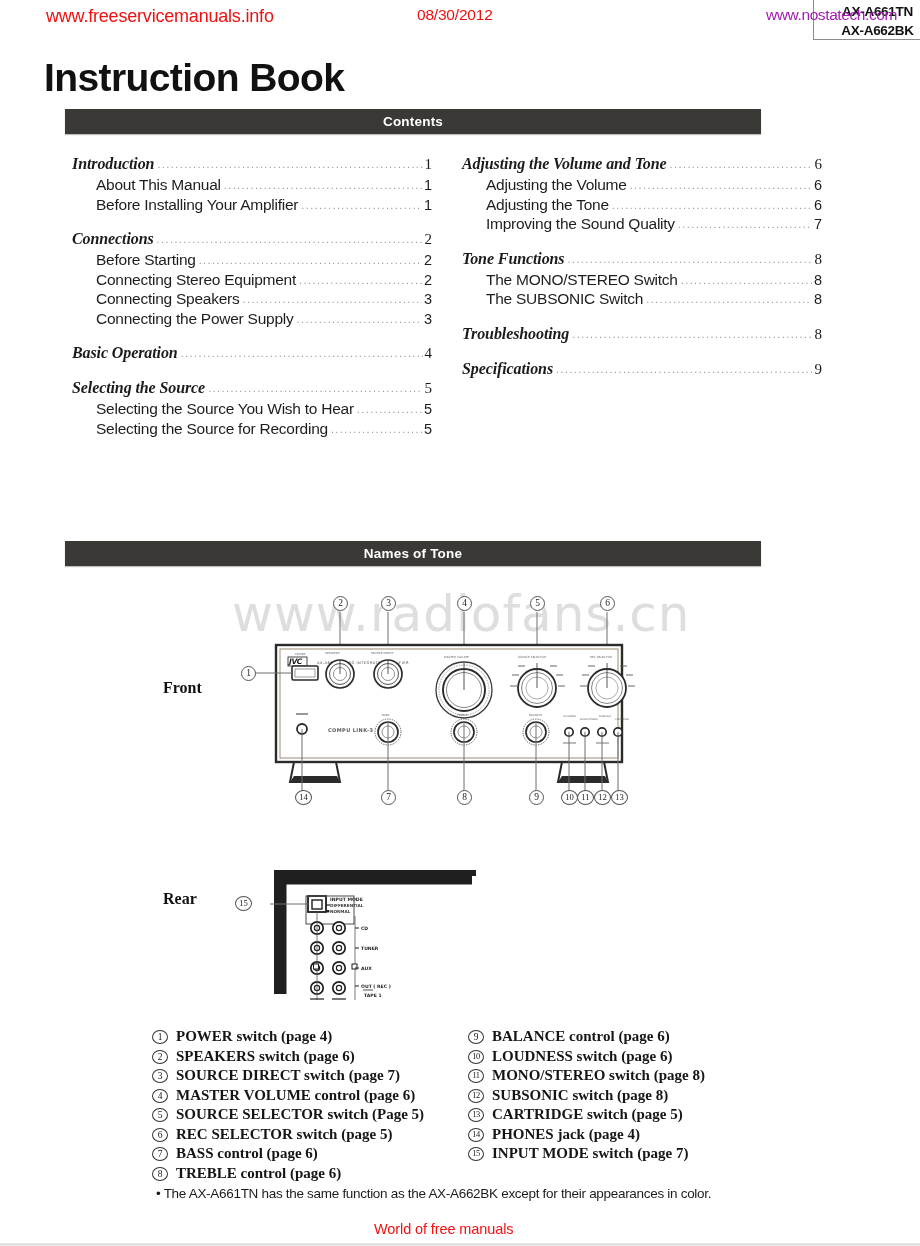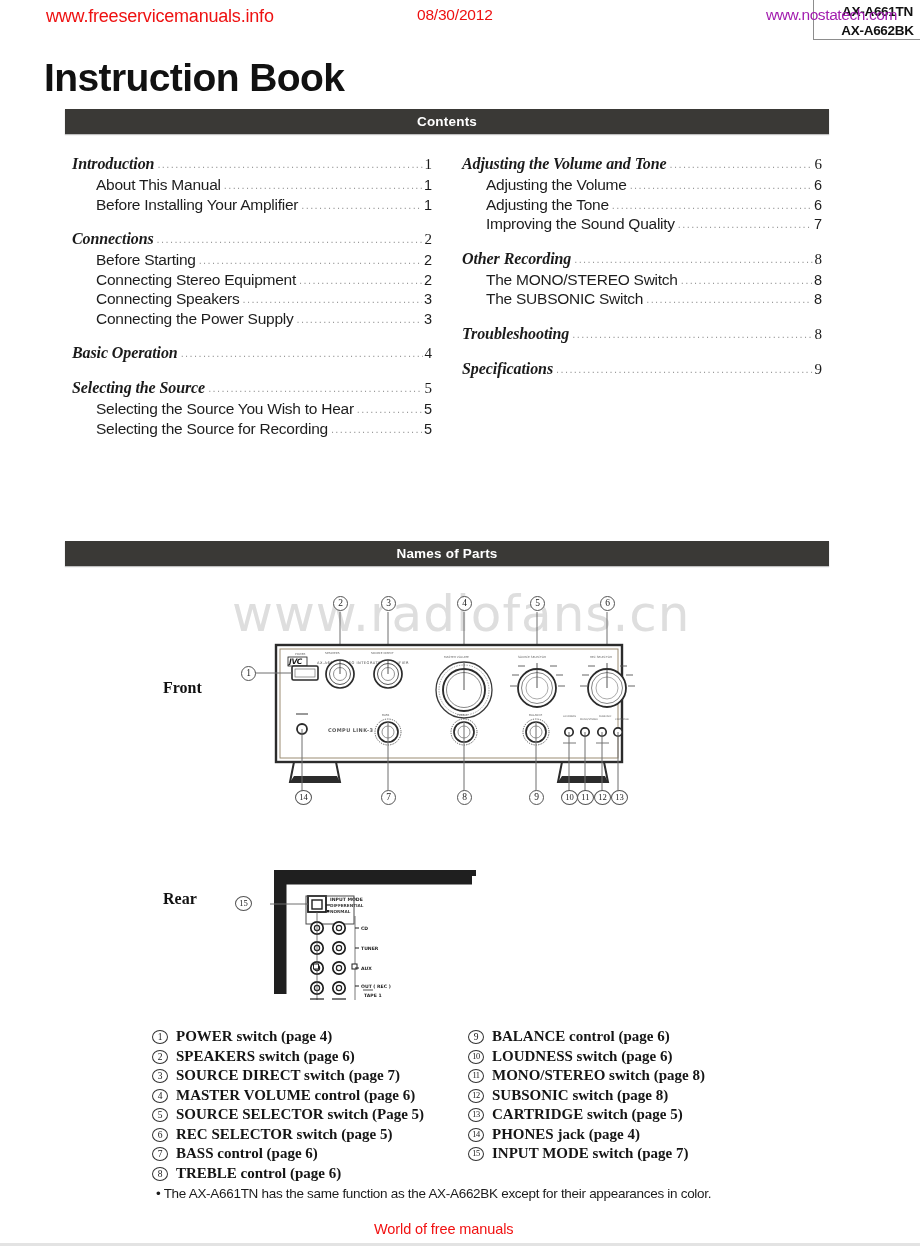--- a/index.html
+++ b/index.html
@@ -45,21 +45,21 @@
 
   
   .doc-title {
     position:absolute; left:44px; top:56px;
     font-size:39px; font-weight:bold; letter-spacing:-0.6px;
     color:#111;
   }
 
   
   .banner {
-    position:absolute; height:25px; left:65px; width:764px;
+    position:absolute; height:25px; left:65px; width:696px;
     background:#3a3936;
     box-shadow:0 1px 1px rgba(0,0,0,0.25);
   }
   .banner span {
     display:block; text-align:center; color:#ffffff;
     font-size:13.5px; font-weight:bold; line-height:25px;
     letter-spacing:0.2px;
   }
   #banner-contents { top:109px; }
   #banner-parts { top:541px; }
@@ -271,21 +271,21 @@
           <span class="pg">6</span>
         </div>
         <div class="toc-line toc-sub">
           <span class="lbl">Improving the Sound Quality</span>
           <span class="dots">..........................................................................................</span>
           <span class="pg">7</span>
         </div>
       </div>
       <div class="toc-group">
         <div class="toc-line toc-head">
-          <span class="lbl">Other Recording</span>
+          <span class="lbl">Tone Functions</span>
           <span class="dots">..........................................................................................</span>
           <span class="pg">8</span>
         </div>
         <div class="toc-line toc-sub">
           <span class="lbl">The MONO/STEREO Switch</span>
           <span class="dots">..........................................................................................</span>
           <span class="pg">8</span>
         </div>
         <div class="toc-line toc-sub">
           <span class="lbl">The SUBSONIC Switch</span>
@@ -303,21 +303,21 @@
       <div class="toc-group">
         <div class="toc-line toc-head">
           <span class="lbl">Specifications</span>
           <span class="dots">..........................................................................................</span>
           <span class="pg">9</span>
         </div>
       </div>
     </div>
 
   <div class="banner" id="banner-parts">
-    <span>Names of Parts</span>
+    <span>Names of Tone</span>
   </div>
 
   <div class="watermark">www.radiofans.cn</div>
 
   <div class="side-label" id="label-front">Front</div>
   <div class="side-label" id="label-rear">Rear</div>
 
   <svg class="diagram" id="front-diagram" style="left:232px; top:596px;" width="420" height="215" viewBox="0 0 420 215">
 
     <g stroke="#6e6e6e" stroke-width="1" fill="none">

